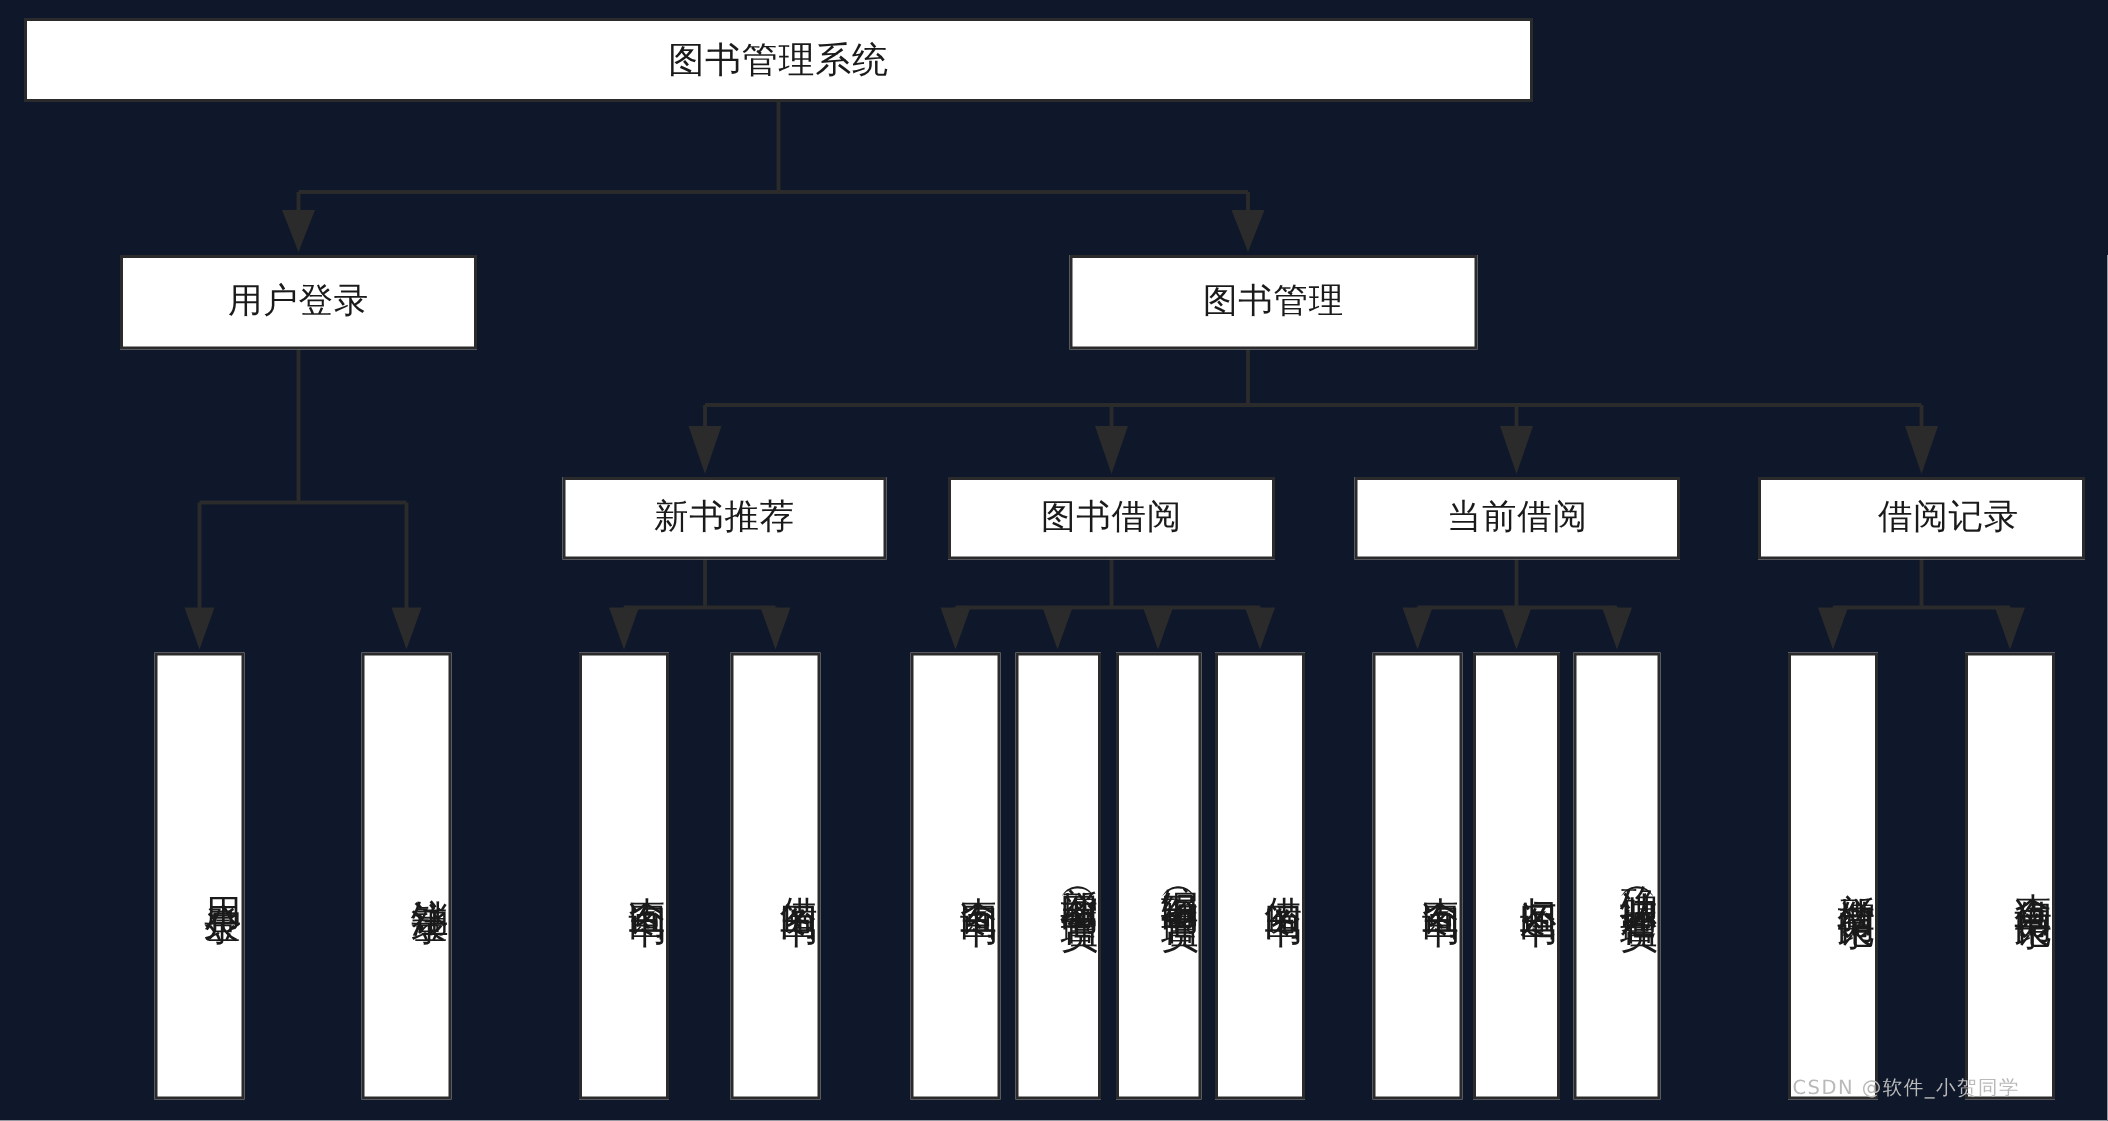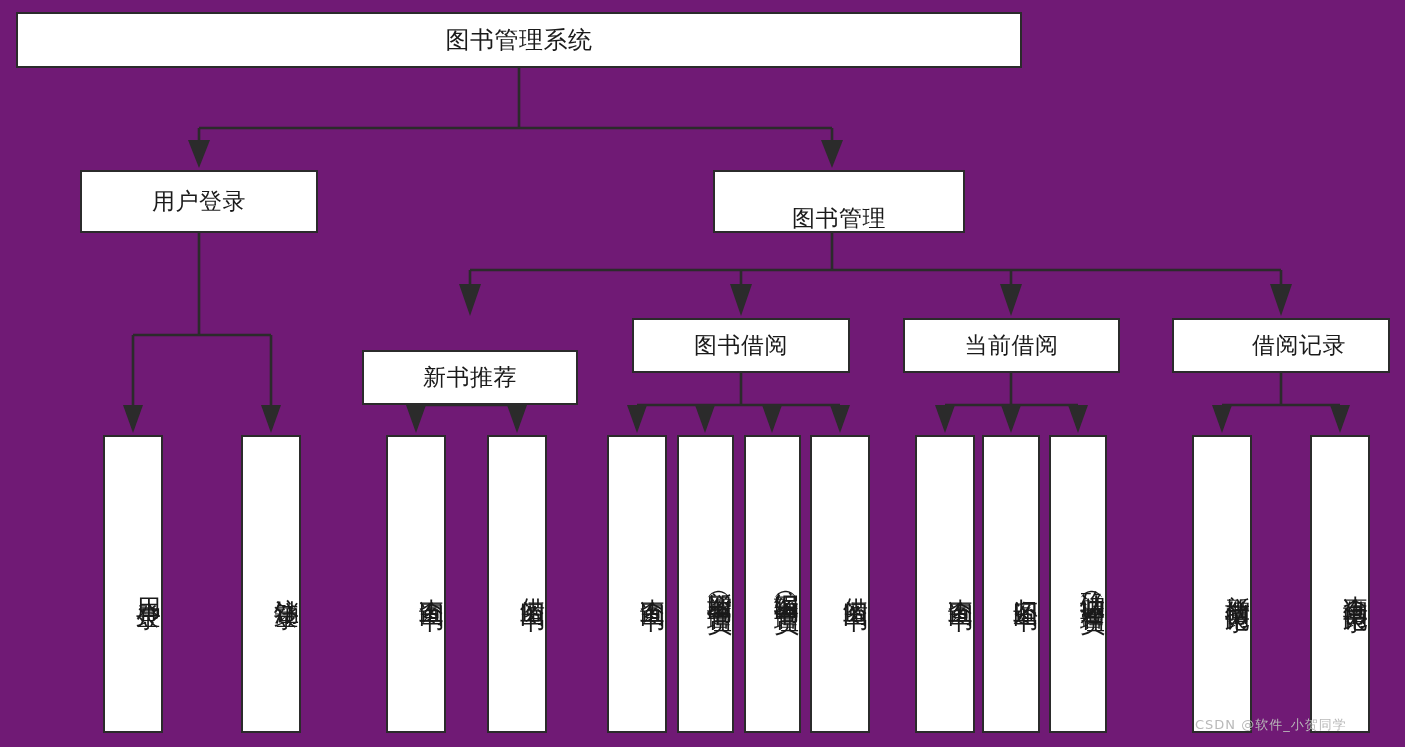--- a/index.html
+++ b/index.html
@@ -5,21 +5,21 @@
 <style>
   html,body{margin:0;padding:0;background:#ffffff;}
   body{
     font-family:"DejaVu Sans","Liberation Sans",sans-serif;
     color:#1a1a1a;
   }
   #diagram-root{
     position:relative;
     width:1405px;
     height:747px;
-    background:#701a75;
+    background:#0f172a;
     overflow:hidden;
   }
   svg#connector-layer{
     position:absolute;
     left:0; top:0;
     width:1405px;
     height:747px;
     pointer-events:none;
   }
   .node{
@@ -153,25 +153,25 @@
   </svg>
 
   <div class="node node-h node-root" style="left:16px; top:12px; width:1006px; height:56px;">
     <span>图书管理系统</span>
   </div>
 
   <div class="node node-h" style="left:80px; top:170px; width:238px; height:63px;">
     <span>用户登录</span>
   </div>
 
-  <div class="node node-h" style="left:713px; top:170px; width:252px; height:63px;align-items:flex-end;">
+  <div class="node node-h" style="left:713px; top:170px; width:272px; height:63px;">
     <span>图书管理</span>
   </div>
 
-  <div class="node node-h" style="left:362px; top:318px; width:216px; height:55px;margin-top:32px;">
+  <div class="node node-h" style="left:375px; top:318px; width:216px; height:55px;">
     <span>新书推荐</span>
   </div>
 
   <div class="node node-h" style="left:632px; top:318px; width:218px; height:55px;">
     <span>图书借阅</span>
   </div>
 
   <div class="node node-h" style="left:903px; top:318px; width:217px; height:55px;">
     <span>当前借阅</span>
   </div>

